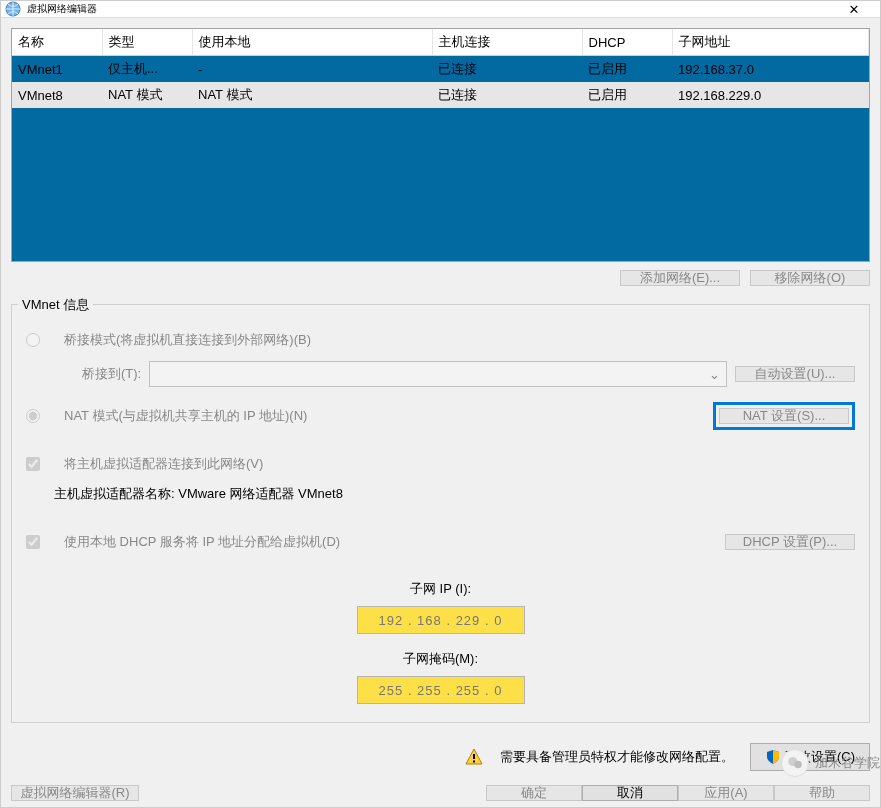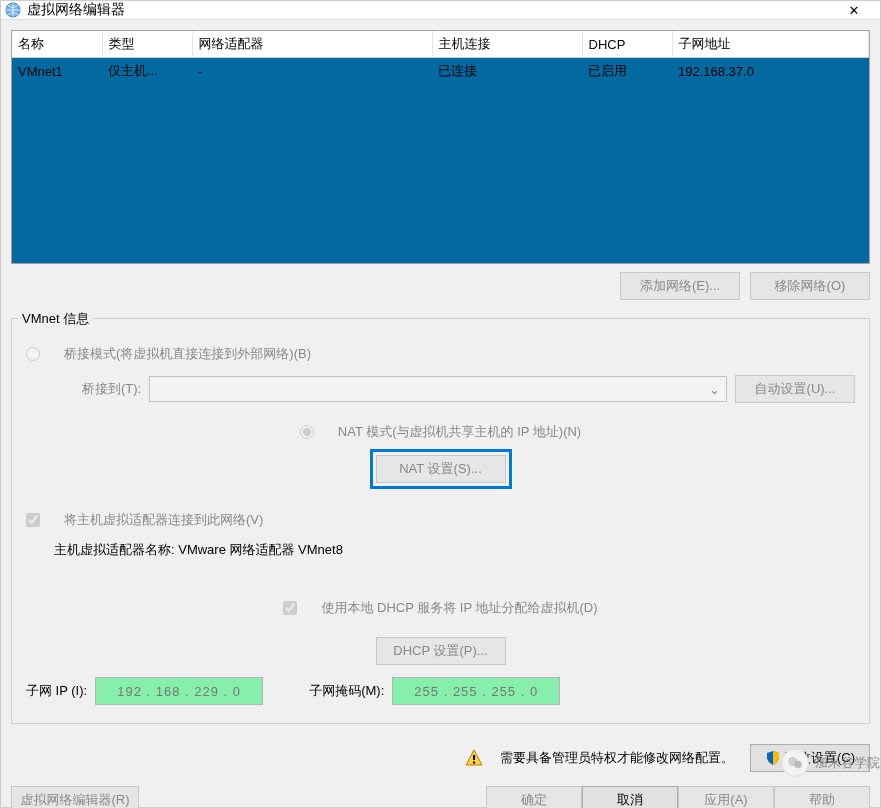--- a/index.html
+++ b/index.html
@@ -30,21 +30,21 @@
   border-bottom: 1px solid #ddd;
 }
 .titlebar .icon {
   width: 16px;
   height: 16px;
   margin-right: 6px;
   display: inline-flex;
 }
 .titlebar .title {
   flex: 1;
-  font-size: 14px;
+  font-size: 10px;
 }
 .titlebar .close {
   width: 44px;
   height: 100%;
   display: flex;
   align-items: center;
   justify-content: center;
   font-size: 16px;
   font-family: Arial, sans-serif;
 }
@@ -93,21 +93,21 @@
 .col-subnet { }
 
 .top-buttons {
   margin-top: 8px;
   display: flex;
   justify-content: flex-end;
   gap: 10px;
 }
 .btn {
   min-width: 120px;
-  height: 28px;
+  height: 16px;
   background: #e1e1e1;
   border: 1px solid #adadad;
   padding: 0 1px;
   font-size: 13px;
   display: inline-flex;
   align-items: center;
   justify-content: center;
   cursor: default;
 }
 .btn.disabled {
@@ -161,42 +161,42 @@
   display: flex;
   align-items: center;
   justify-content: flex-end;
   padding: 0 6px;
   color: #888;
 }
 .nat-row, .dhcp-row {
   display: flex;
   align-items: center;
   justify-content: space-between;
-  flex-direction: column;
 }
 .highlight-box {
   border: 3px solid #0078d7;
   padding: 3px;
   display: inline-block;
 }
 .adapter-name-row {
   margin-left: 28px;
   margin-bottom: 20px;
 }
 .subnet-row {
   display: flex;
   align-items: center;
   gap: 8px;
-  margin-top: 12px;
+  margin-top: 19px;
+  flex-direction: column;
 }
 .ip-input {
   width: 168px;
   height: 28px;
   border: 1px solid #b5b5b5;
-  background: #86efac;
+  background: #fde047;
   color: #777;
   display: inline-flex;
   align-items: center;
   justify-content: center;
   letter-spacing: 1px;
 }
 
 .admin-row {
   display: flex;
   align-items: center;
@@ -276,35 +276,43 @@
             <col class="col-type">
             <col class="col-ext">
           <col class="col-host">
             <col class="col-dhcp">
             <col class="col-subnet">
         </colgroup>
         <thead>
           <tr>
             <th>名称</th>
             <th>类型</th>
-            <th>网络适配器</th>
+            <th>使用本地</th>
             <th>主机连接</th>
             <th>DHCP</th>
             <th>子网地址</th>
           </tr>
         </thead>
         <tbody>
           <tr>
             <td>VMnet1</td>
             <td>仅主机...</td>
             <td>-</td>
             <td>已连接</td>
             <td>已启用</td>
             <td>192.168.37.0</td>
           </tr>
+          <tr class="row-selected">
+            <td>VMnet8</td>
+            <td>NAT 模式</td>
+            <td>NAT 模式</td>
+            <td>已连接</td>
+            <td>已启用</td>
+            <td>192.168.229.0</td>
+          </tr>
         </tbody>
       </table>
     </div>
 
     <div class="top-buttons">
       <div class="btn disabled">添加网络(E)...</div>
       <div class="btn disabled">移除网络(O)</div>
     </div>
 
     <div class="groupbox">
@@ -335,21 +343,21 @@
 
       <div class="check-row locked" style="margin-top:22px;">
         <input type="checkbox" checked="" disabled="" style="">
         <label>将主机虚拟适配器连接到此网络(V)</label>
       </div>
       <div class="adapter-name-row">
         <span>主机虚拟适配器名称: VMware 网络适配器 VMnet8</span>
       </div>
 
       <div class="dhcp-row">
-        <div class="check-row locked" style="margin:20px 0;justify-content:center;">
+        <div class="check-row locked" style="margin:10px 0;justify-content:center;">
           <input type="checkbox" checked="" disabled="" style="">
           <label>使用本地 DHCP 服务将 IP 地址分配给虚拟机(D)</label>
         </div>
         <div class="btn disabled" style="min-width:130px">DHCP 设置(P)...</div>
       </div>
 
       <div class="subnet-row">
         <span>子网 IP (I):</span>
         <span class="ip-input">192 . 168 . 229 .  0</span>
         <span style="width:30px"></span>

